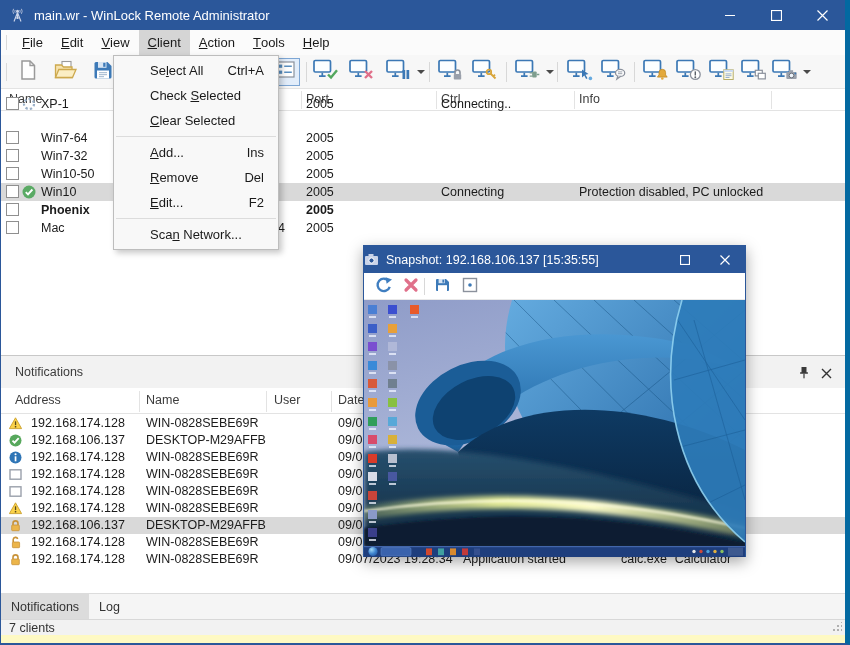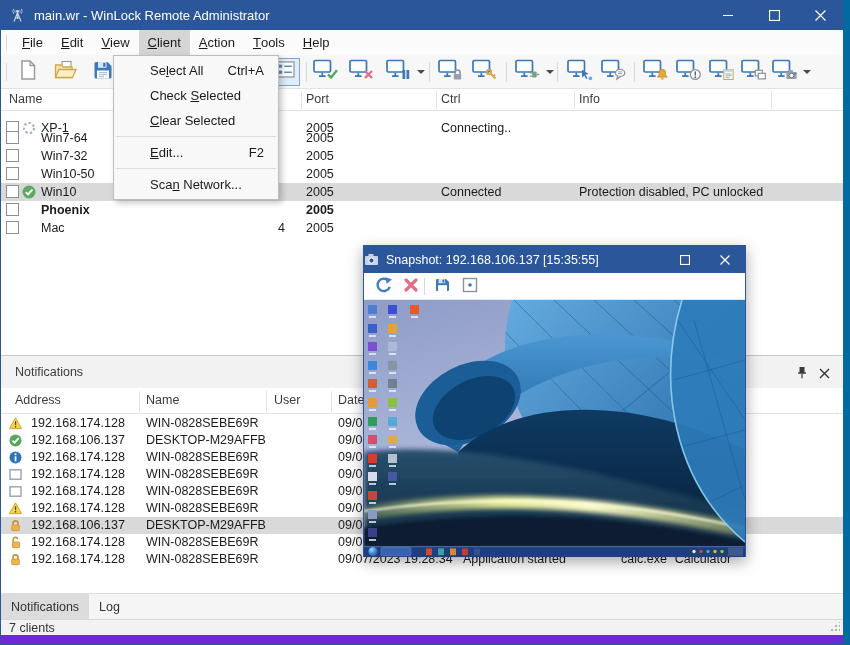--- a/index.html
+++ b/index.html
@@ -1,18 +1,18 @@
 <!DOCTYPE html>
 <html><head>
 <meta charset="utf-8">
 <style>
   html,body{margin:0;padding:0;background:#e8e8e8;}
   *{box-sizing:border-box;font-family:"Liberation Sans",sans-serif;}
-  #app{position:relative;width:850px;height:645px;background:#6d28d9;overflow:hidden;
-       border-left:1px solid #2b579a;border-right:7px solid #0369a1;border-bottom:2px solid #2b579a;}
+  #app{position:relative;width:850px;height:645px;background:#fef9c3;overflow:hidden;
+       border-left:1px solid #2b579a;border-right:5px solid #0369a1;border-bottom:2px solid #2b579a;}
   
   #titlebar{position:absolute;left:0;top:0;width:100%;height:30px;background:#2b579a;display:flex;align-items:center;}
   #titlebar .title{color:#fff;font-size:13px;margin-left:8px;}
   #app-icon{margin-left:8px;display:flex;}
   .winbtns{position:absolute;right:0;top:0;height:30px;display:flex;}
   .wbtn{width:46px;height:30px;display:flex;align-items:center;justify-content:center;color:#fff;font-size:13px;cursor:default;}
   
   #menubar{position:absolute;left:0;top:30px;width:100%;height:25px;background:#fbfbfb;display:flex;align-items:stretch;padding-left:12px;font-size:13px;color:#1a1a1a;}
   #menubar:before{content:"";position:absolute;left:5px;top:5px;width:1px;height:15px;background:#d9d9d9;}
   .mb-item{padding:0 9px;display:flex;align-items:center;}
@@ -307,21 +307,21 @@
       <span style="left:8px">Name</span>
       <span style="left:305px">Port</span>
       <span style="left:440px">Ctrl</span>
       <span style="left:578px">Info</span>
       <div class="lv-div" style="left:300px"></div>
         <div class="lv-div" style="left:435px"></div>
       <div class="lv-div" style="left:573px"></div>
         <div class="lv-div" style="left:770px"></div>
     </div>
     <div id="client-rows">
-        <div class="crow" style="top: 30px; padding-left: 13px;">
+        <div class="crow" style="top: 6px; padding-left: 13px;">
           <div class="cb"></div>
           <div class="stat"><svg width="14" height="14" viewBox="0 0 14 14">
               <circle cx="7" cy="7" r="5" fill="none" stroke="#9ab0c8" stroke-width="2.2" stroke-dasharray="2.3 2.2"></circle>
             </svg></div>
           <span style="left:40px">XP-1</span>
           <span style="left:305px">2005</span>
           <span style="left:440px">Connecting..</span>
         </div>
         <div class="crow" style="top: 40px;">
           <div class="cb"></div>
@@ -339,21 +339,21 @@
           <span style="left:305px">2005</span>
         </div>
         <div class="crow sel" style="top: 94px;">
           <div class="cb"></div>
           <div class="stat"><svg width="14" height="14" viewBox="0 0 14 14">
               <circle cx="7" cy="7" r="6.5" fill="#5aaa64"></circle>
               <path d="M3.8 7.2 l2.2 2.2 L10.4 4.5" stroke="#fff" stroke-width="1.9" fill="none"></path>
             </svg></div>
           <span style="left:40px">Win10</span>
           <span style="left:305px">2005</span>
-          <span style="left:440px">Connected</span>
+          <span style="left:440px">Connecting</span>
           <span style="left:578px">Protection  disabled, PC unlocked</span>
         </div>
         <div class="crow" style="top: 112px; font-weight: bold;">
           <div class="cb"></div>
           <span style="left:40px">Phoenix</span>
           <span style="left:305px">2005</span>
         </div>
         <div class="crow" style="top: 130px;">
           <div class="cb"></div>
           <span style="left:40px">Mac</span>
@@ -489,20 +489,28 @@
         <span class="ml">Se<u>l</u>ect All</span>
         <span class="ms">Ctrl+A</span>
       </div>
       <div class="mitem">
         <span class="ml">Check <u>S</u>elected</span>
       </div>
       <div class="mitem">
         <span class="ml"><u>C</u>lear Selected</span>
       </div>
       <div class="msep"></div>
+      <div class="mitem">
+        <span class="ml"><u>A</u>dd...</span>
+        <span class="ms">Ins</span>
+      </div>
+      <div class="mitem">
+        <span class="ml"><u>R</u>emove</span>
+        <span class="ms">Del</span>
+      </div>
       <div class="mitem">
         <span class="ml"><u>E</u>dit...</span>
         <span class="ms">F2</span>
       </div>
       <div class="msep"></div>
       <div class="mitem">
         <span class="ml">Sca<u>n</u> Network...</span>
       </div>
     </div>
 

